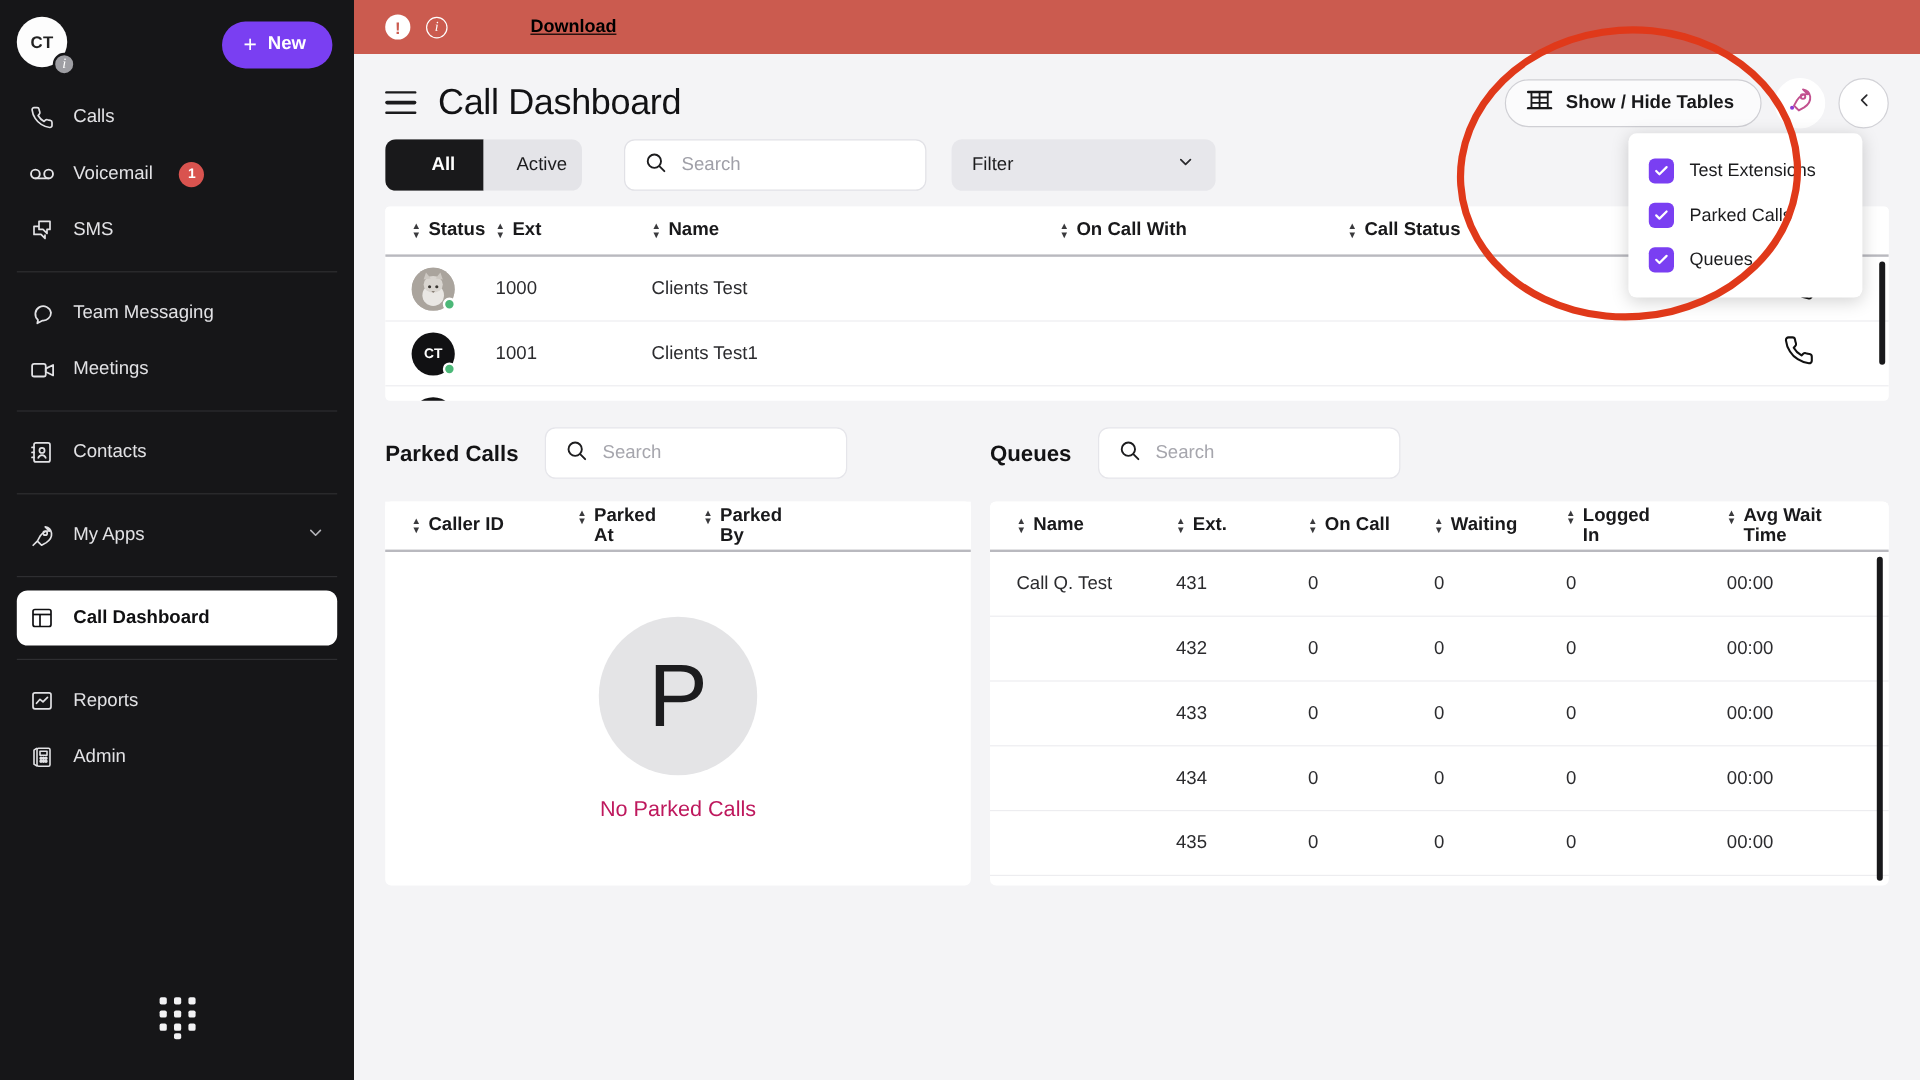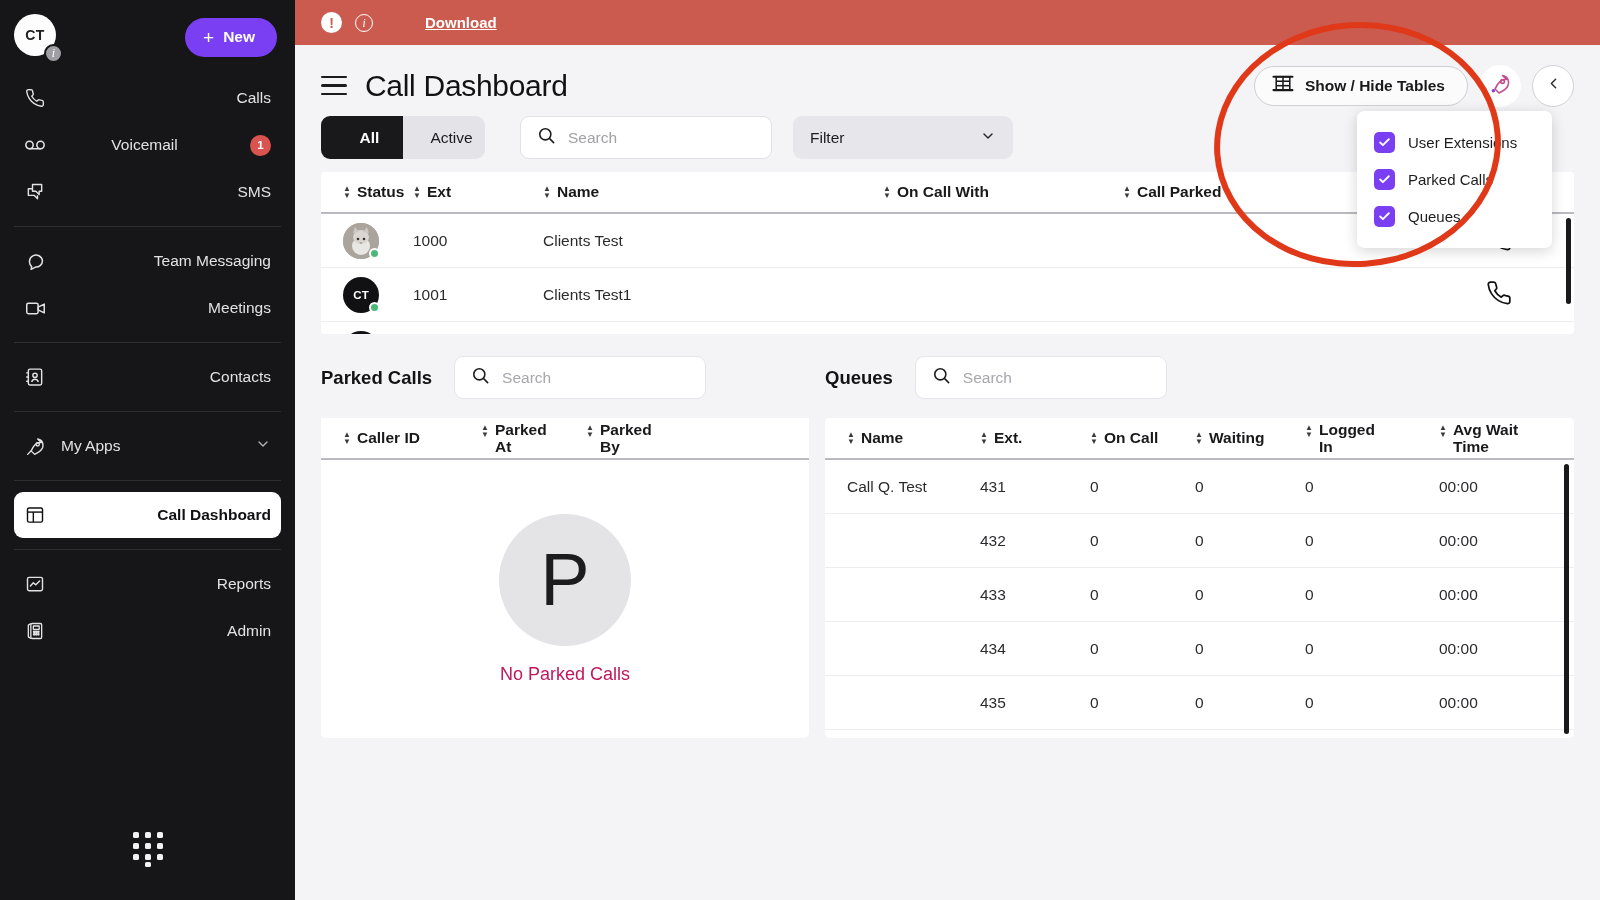--- a/index.html
+++ b/index.html
@@ -44,21 +44,21 @@
     cursor: pointer;
   }
   .new-btn .plus { font-size: 19px; font-weight: 400; line-height: 1; }
 
   .nav-list { padding: 4px 0 0 0; }
   .nav-item {
     display: flex; align-items: center; gap: 15px;
     height: 46px; margin: 1px 14px; padding: 0 10px;
     border-radius: 9px;
     color: #e2e2e5; font-size: 15.5px;
-    cursor: pointer; position: relative; justify-content: space-between;
+    cursor: pointer; position: relative;
   }
   .nav-item.active { background: #ffffff; color: #101012; font-weight: 600; }
   .nav-item .ic { width: 22px; height: 22px; display: flex; align-items: center; justify-content: center; flex: 0 0 22px; }
   .nav-item .ic svg { display: block; }
   .nav-label { white-space: nowrap; }
   .badge-count {
     width: 21px; height: 21px; border-radius: 50%;
     background: #d9534f; color: #fff; font-size: 11.5px; font-weight: 700;
     display: flex; align-items: center; justify-content: center;
     margin-left: 7px;
@@ -83,21 +83,21 @@
     width: 21px; height: 21px; border-radius: 50%;
     background: #fff; color: #cb5b4f;
     display: flex; align-items: center; justify-content: center;
     font-size: 14px; font-weight: 800; flex: 0 0 21px;
   }
   .banner .info-o {
     width: 18px; height: 18px; border-radius: 50%;
     border: 1.6px solid #fff; display: flex; align-items: center; justify-content: center;
     font-size: 11.5px; font-family: "Liberation Serif", serif; font-style: italic; flex: 0 0 18px;
   }
-  .banner .dl { color: #ffffff; text-decoration: underline; font-weight: 700; margin-left: 39px; cursor: pointer; font-size: 15px; }
+  .banner .dl { color: #000000; text-decoration: underline; font-weight: 700; margin-left: 56px; cursor: pointer; font-size: 15px; }
 
   .page-head { display: flex; align-items: center; padding: 17px 26px 0 26px; height: 64px; }
   .hamburger { width: 26px; height: 20px; display: flex; flex-direction: column; justify-content: space-between; cursor: pointer; margin-right: 18px; }
   .hamburger span { display: block; height: 2.4px; background: #1b1b1d; border-radius: 2px; }
   .page-title { font-size: 30px; font-weight: 400; color: #121214; letter-spacing: -.3px; }
 
   .head-right { margin-left: auto; display: flex; align-items: center; gap: 11px; position: relative; }
   .shtables-btn {
     display: flex; align-items: center; gap: 11px;
     background: #fbfbfc; border: 1.3px solid #cfcfd4; border-radius: 22px;
@@ -404,21 +404,21 @@
           </span>
         </div>
 
         <div class="dropdown">
           <div class="dd-item">
             <span class="cbx">
               <svg width="13" height="13" viewBox="0 0 24 24" fill="none" stroke="#fff" stroke-width="3.4" stroke-linecap="round" stroke-linejoin="round">
                   <polyline points="20 6 9 17 4 12"></polyline>
                 </svg>
             </span>
-            <span class="dd-label">User Extensions</span>
+            <span class="dd-label">Test Extensions</span>
           </div>
           <div class="dd-item">
             <span class="cbx">
               <svg width="13" height="13" viewBox="0 0 24 24" fill="none" stroke="#fff" stroke-width="3.4" stroke-linecap="round" stroke-linejoin="round">
                   <polyline points="20 6 9 17 4 12"></polyline>
                 </svg>
             </span>
             <span class="dd-label">Parked Calls</span>
           </div>
           <div class="dd-item">
@@ -487,21 +487,21 @@
               <i>▲</i>
               <i>▼</i>
             </span>
           <span>On Call With</span>
         </div>
         <div class="th" style="width:240px">
           <span class="sorter">
               <i>▲</i>
               <i>▼</i>
             </span>
-          <span>Call Parked</span>
+          <span>Call Status</span>
         </div>
       </div>
 
       <div class="trow">
         <div style="width:92px;padding-left:22px">
           <div class="av">
             <div class="circ" style="background:#b9b4ae">
               <svg width="36" height="36" viewBox="0 0 36 36">
                   <rect width="36" height="36" fill="#aaa49d"></rect>
                   <ellipse cx="18" cy="23" rx="9" ry="9" fill="#e9e7e4"></ellipse>

